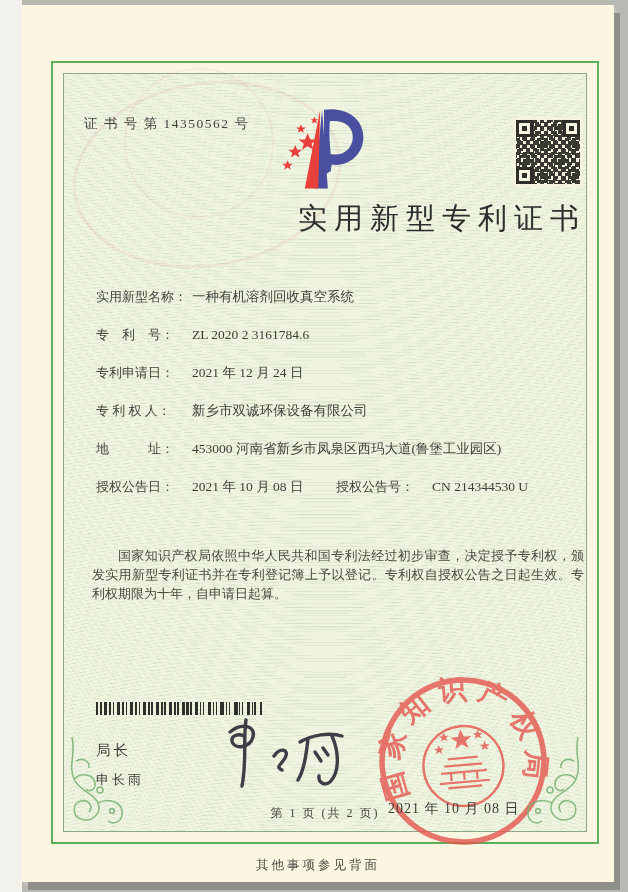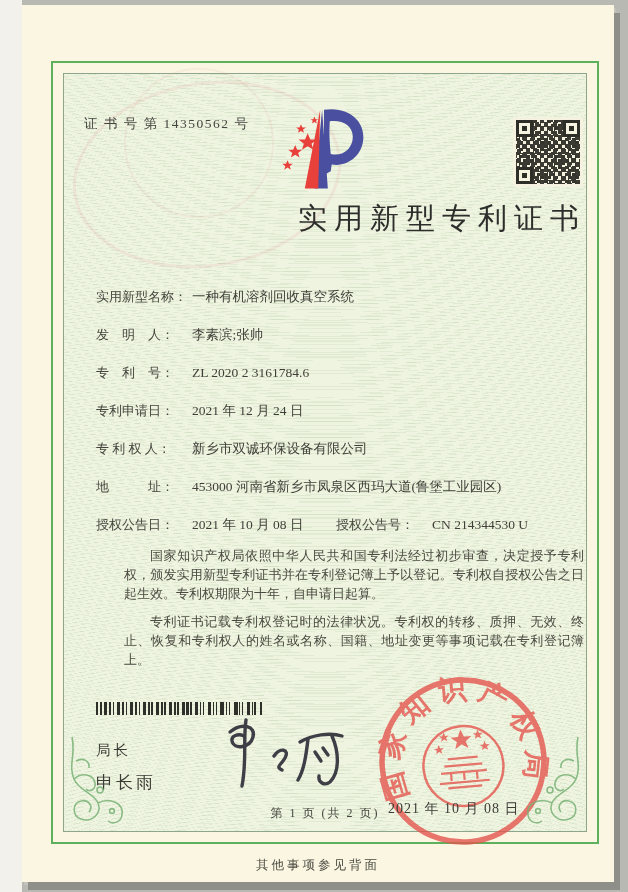--- a/index.html
+++ b/index.html
@@ -69,29 +69,29 @@
   }
   .fields { position:absolute; left:32px; top:212px; width:480px; color:#45453d; }
   .frow { margin-bottom:16px; font-size:13.5px; line-height:22px; white-space:nowrap; }
   .flabel { display:inline-block; width:96px; font-size:13px; color:#45453d; white-space:pre; }
   .fvalue { font-size:13.5px; color:#3f3f38; }
   .frow.dual .pair1 { display:inline-block; width:240px; }
   .paras {
     position:absolute; left:28px; top:472px; width:492px;
     font-size:13px; line-height:19px; color:#4a4a40; text-align:justify;
   }
-  .paras p { text-indent:2em; margin-bottom:9px;margin-left:32px; }
+  .paras p { text-indent:2em; margin-bottom:9px; }
   .barcode {
     position:absolute; left:32px; top:628px; width:166px; height:13px;
     background:
       repeating-linear-gradient(90deg, #30302b 0 1.5px, transparent 1.5px 3.5px, #30302b 3.5px 4.5px, transparent 4.5px 8px, #30302b 8px 11px, transparent 11px 13px),
       repeating-linear-gradient(90deg, transparent 0 5px, #30302b 5px 6px, transparent 6px 17px);
   }
   .signer-role { position:absolute; left:32px; top:667px; font-size:14.5px; letter-spacing:3px; color:#3c3c36; }
-  .signer-name { position:absolute; left:32px; top:697px; font-size:17px; letter-spacing:3px; color:#3c3c36; }
+  .signer-name { position:absolute; left:32px; top:697px; font-size:13px; letter-spacing:3px; color:#3c3c36; }
   .signature { position:absolute; left:138px; top:638px; width:160px; height:92px; }
   .seal { position:absolute; left:312px; top:600px; width:174px; height:174px; transform:rotate(-5deg); opacity:0.88; }
   .seal-date {
     position:absolute; left:324px; top:726px; width:170px;
     font-size:14px; color:#3d3d38; letter-spacing:1px; white-space:nowrap;
   }
   .page-num {
     position:absolute; left:0; bottom:9px; width:100%;
     text-align:center; font-size:12px; letter-spacing:2px; color:#45453e;margin-top:28px;
   }
@@ -140,42 +140,38 @@
         </div>
       </div>
 
       <div class="cert-title">实用新型专利证书</div>
 
       <div class="fields">
         <div class="frow">
           <span class="flabel">实用新型名称：</span><span class="fvalue">一种有机溶剂回收真空系统</span>
         </div>
         <div class="frow">
-          <span class="flabel">发　明　人：</span><span class="fvalue">李素滨;张帅</span>
-        </div>
-        <div class="frow">
           <span class="flabel">专　利　号：</span><span class="fvalue">ZL 2020 2 3161784.6</span>
         </div>
         <div class="frow">
           <span class="flabel">专利申请日：</span><span class="fvalue">2021 年 12 月 24 日</span>
         </div>
         <div class="frow">
           <span class="flabel">专 利 权 人：</span><span class="fvalue">新乡市双诚环保设备有限公司</span>
         </div>
         <div class="frow">
           <span class="flabel">地　　　址：</span><span class="fvalue">453000 河南省新乡市凤泉区西玛大道(鲁堡工业园区)</span>
         </div>
         <div class="frow dual">
           <span class="pair1"><span class="flabel">授权公告日：</span><span class="fvalue">2021 年 10 月 08 日</span></span><span class="pair2"><span class="flabel">授权公告号：</span><span class="fvalue">CN 214344530 U</span></span>
         </div>
       </div>
 
       <div class="paras">
         <p>国家知识产权局依照中华人民共和国专利法经过初步审查，决定授予专利权，颁发实用新型专利证书并在专利登记簿上予以登记。专利权自授权公告之日起生效。专利权期限为十年，自申请日起算。</p>
-        <p>专利证书记载专利权登记时的法律状况。专利权的转移、质押、无效、终止、恢复和专利权人的姓名或名称、国籍、地址变更等事项记载在专利登记簿上。</p>
       </div>
 
       <div class="barcode"></div>
 
       <div class="signer-role">局长</div>
       <div class="signer-name">申长雨</div>
 
       <svg class="signature" viewBox="0 0 160 92">
         <g fill="none" stroke="#2f2f3a" stroke-width="3.4" stroke-linecap="round" opacity="0.92">
           <path d="M44,8 C41,28 45,48 40,74"></path>

